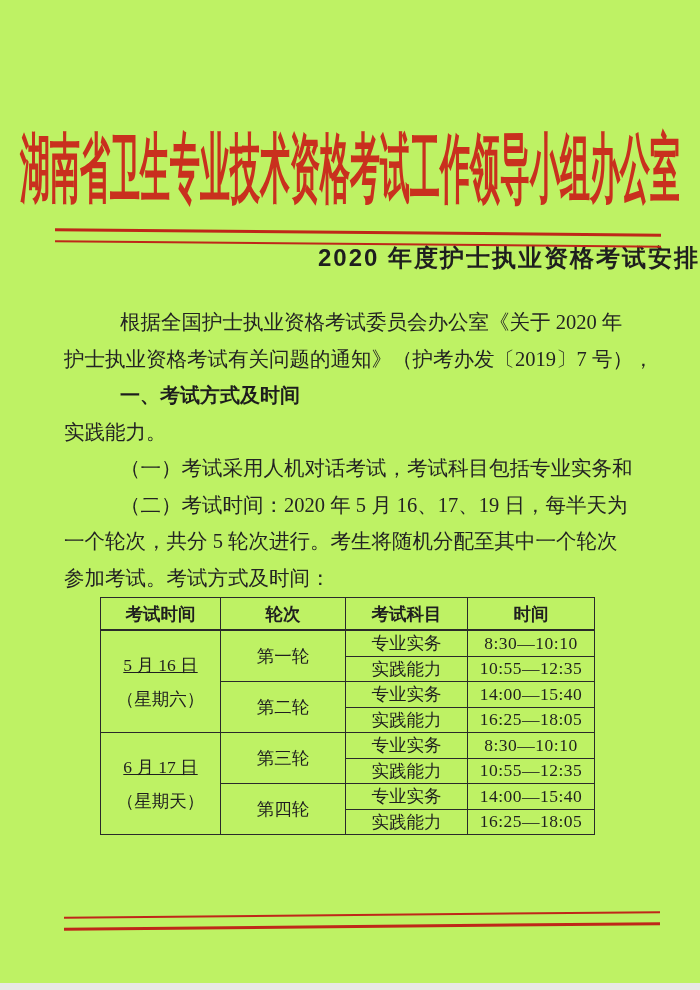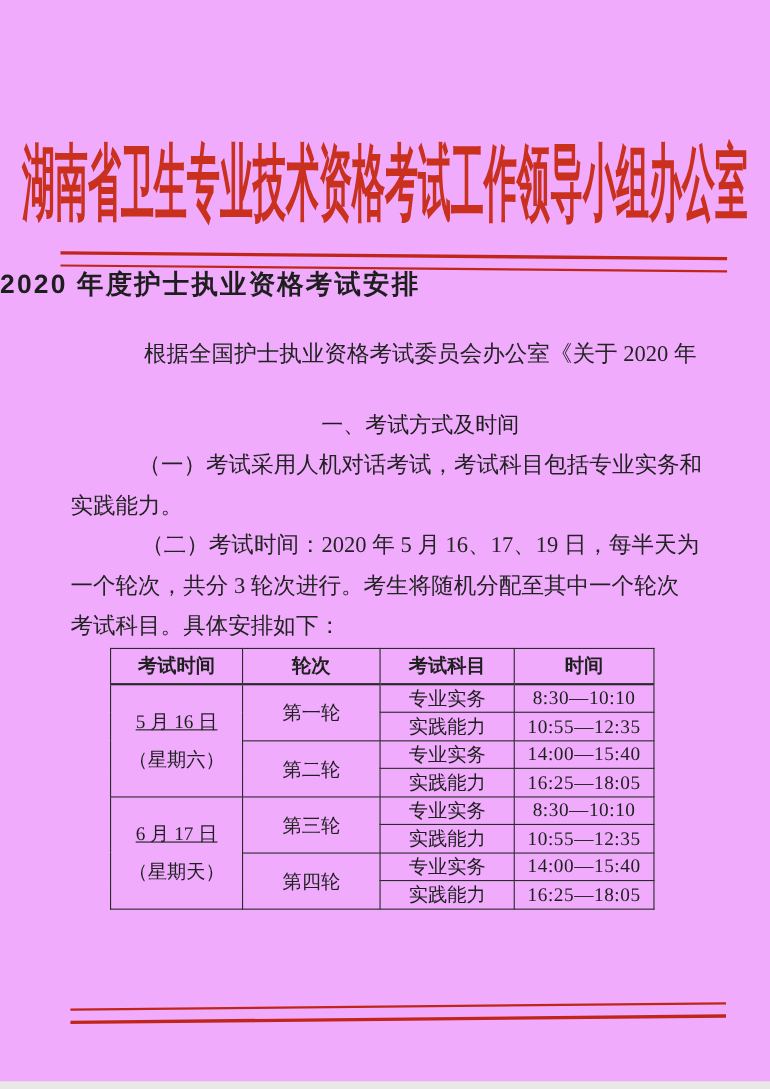--- a/index.html
+++ b/index.html
@@ -1,20 +1,20 @@
 <!DOCTYPE html>
 <html><head>
 <meta charset="utf-8">
 <style>
   html, body { margin: 0; padding: 0; background: #ffffff; }
   .sheet {
     position: relative;
     width: 700px;
     height: 990px;
-    background: #f0abfc;
+    background: #bef264;
     overflow: hidden;
     font-family: "Liberation Serif", "DejaVu Serif", serif;
     color: #222222;
   }
 
   
   .masthead {
     margin-top: 118px;
     height: 102px;
     line-height: 102px;
@@ -35,43 +35,42 @@
   
   .rule { position: absolute; background: #bf2619; }
   .rule-top-thick  { top: 231px; left: 55px; width: 606px; height: 3px; transform: rotate(0.5deg); }
   .rule-top-thin   { top: 243px; left: 55px; width: 606px; height: 2px; transform: rotate(0.5deg); }
   .rule-bot-thin   { top: 914px; left: 64px; width: 596px; height: 2px; transform: rotate(-0.55deg); }
   .rule-bot-thick  { top: 925px; left: 64px; width: 596px; height: 3px; transform: rotate(-0.55deg); }
 
   
   .doc-title {
     margin-top: 22px;
-    text-align: left;
+    text-align: right;
     font-family: "Liberation Sans", "DejaVu Sans", sans-serif;
     font-weight: bold;
     font-size: 24px;
     letter-spacing: 2px;
     color: #1e1e1e;
   }
 
   
   .body-text {
     margin: 30px 56px 0 64px;
     font-size: 20.5px;
     line-height: 36.5px;
     color: #232323;
   }
   .body-line { white-space: nowrap; }
-  .indent { padding-left: 56px; text-align: center; }
+  .indent { padding-left: 56px; }
   .section-heading {
     font-family: "Liberation Sans", "DejaVu Sans", sans-serif;
-    font-weight: normal;
+    font-weight: bold;
     font-size: 20px;
     color: #1d1d1d;
-    margin-top: 28px;
   }
 
   
   .schedule {
     margin: 1px 0 0 100px;
     width: 494px;
     border-collapse: collapse;
     table-layout: fixed;
     font-size: 17.5px;
     color: #1f1f1f;
@@ -116,26 +115,27 @@
     <span class="masthead-text">湖南省卫生专业技术资格考试工作领导小组办公室</span>
   </div>
 
   <div class="rule rule-top-thick"></div>
   <div class="rule rule-top-thin"></div>
 
   <div class="doc-title">2020 年度护士执业资格考试安排</div>
 
   <div class="body-text">
     <div class="body-line indent">根据全国护士执业资格考试委员会办公室《关于 2020 年</div>
+    <div class="body-line">护士执业资格考试有关问题的通知》（护考办发〔2019〕7 号），</div>
     <div class="body-line indent section-heading">一、考试方式及时间</div>
+    <div class="body-line">实践能力。</div>
     <div class="body-line indent">（一）考试采用人机对话考试，考试科目包括专业实务和</div>
-    <div class="body-line">实践能力。</div>
     <div class="body-line indent">（二）考试时间：2020 年 5 月 16、17、19 日，每半天为</div>
-    <div class="body-line">一个轮次，共分 3 轮次进行。考生将随机分配至其中一个轮次</div>
-    <div class="body-line">考试科目。具体安排如下：</div>
+    <div class="body-line">一个轮次，共分 5 轮次进行。考生将随机分配至其中一个轮次</div>
+    <div class="body-line">参加考试。考试方式及时间：</div>
   </div>
 
   <table class="schedule">
     <colgroup>
       <col class="c1">
         <col class="c2">
         <col class="c3">
         <col class="c4">
     </colgroup>
     <tbody>

